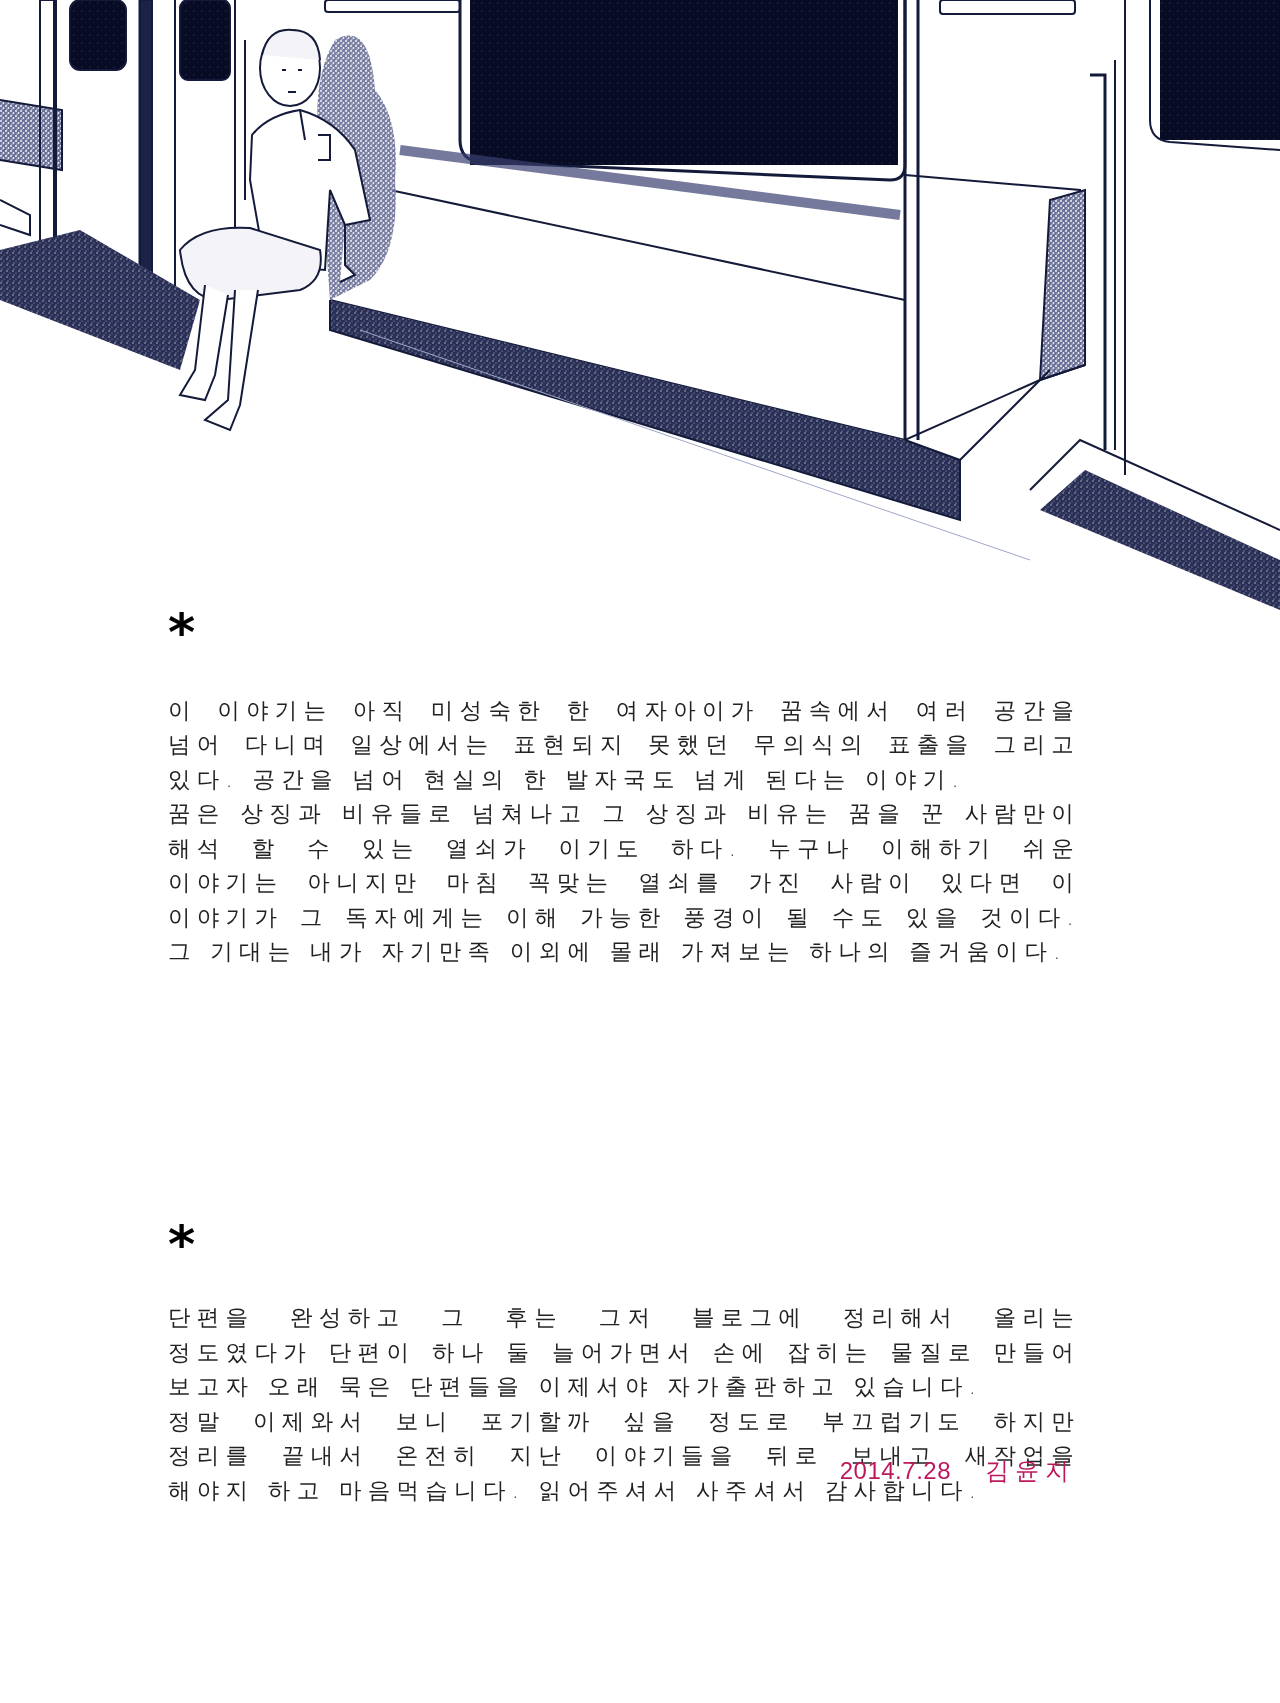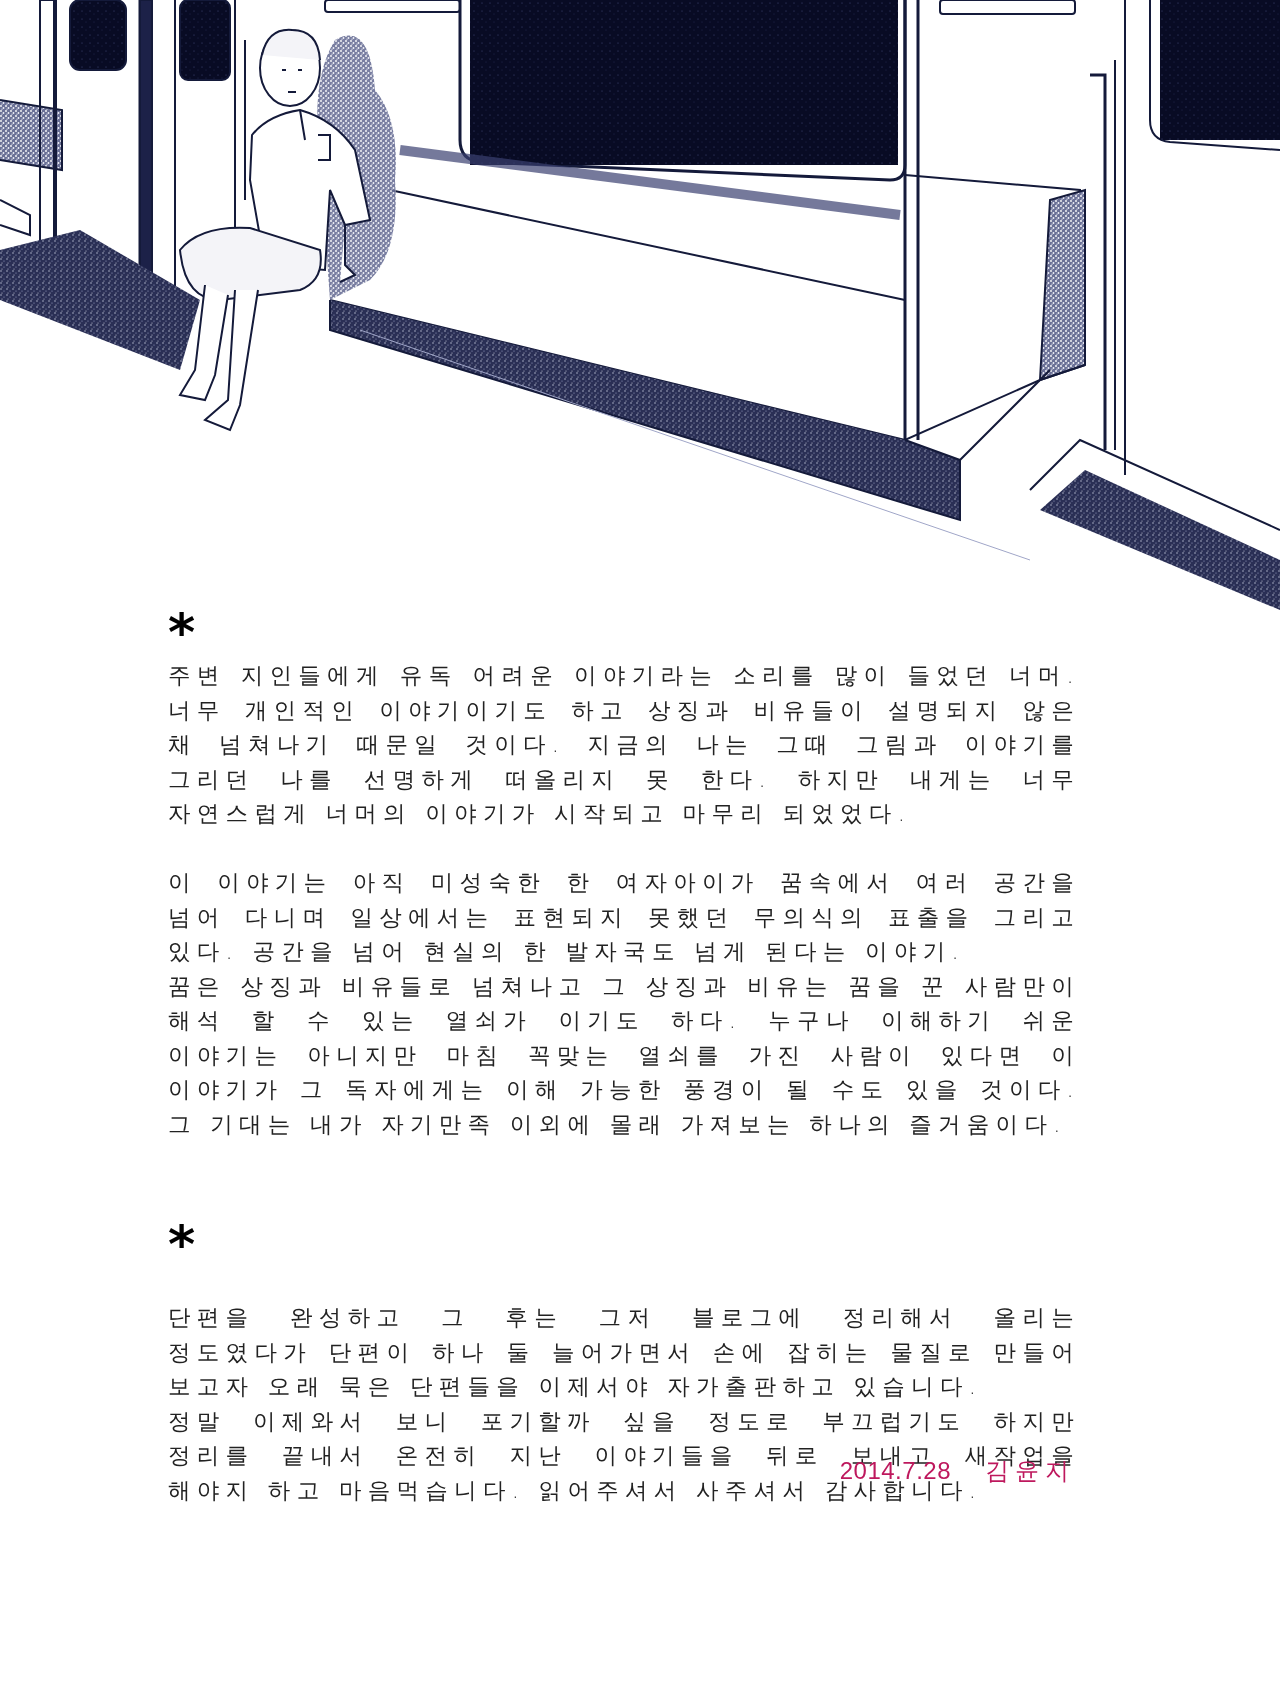--- a/index.html
+++ b/index.html
@@ -101,21 +101,20 @@
       <path d="M180 250 Q200 225 250 228 L320 250 Q325 280 300 290 L220 300 Q185 300 180 250 Z" fill="#f4f4f8"></path>
       <path d="M205 285 L195 370 L180 395 L205 400 L215 375 L228 295"></path>
       <path d="M235 290 L228 400 L205 420 L230 430 L240 405 L258 290"></path>
       <path d="M345 225 L345 265 L355 275 L340 282"></path>
     </g>
   </svg>
 </div>
 
 <div class="star" style="left:168px; top:606px;">*</div>
 <div class="section" style="top:658px;">
-  <p class="para"> 주변 지인들에게 유독 어려운 이야기라는 소리를 많이 들었던 너머. 너무 개인적인 이야기이기도 하고 상징과 비유들이 설명되지 않은 채 넘쳐나기 때문일 것이다. 지금의 나는 그때 그림과 이야기를 그리던 나를 선명하게 떠올리지 못 한다. 하지만 내게는 너무 자연스럽게 너머의 이야기가 시작되고 마무리 되었었다.</p>
   <div class="gap"></div>
   <p class="para"> 이 이야기는 아직 미성숙한 한 여자아이가 꿈속에서 여러 공간을 넘어 다니며 일상에서는 표현되지 못했던 무의식의 표출을 그리고 있다. 공간을 넘어 현실의 한 발자국도 넘게 된다는 이야기.
  꿈은 상징과 비유들로 넘쳐나고 그 상징과 비유는 꿈을 꾼 사람만이 해석 할 수 있는 열쇠가 이기도 하다. 누구나 이해하기 쉬운 이야기는 아니지만 마침 꼭맞는 열쇠를 가진 사람이 있다면 이 이야기가 그 독자에게는 이해 가능한 풍경이 될 수도 있을 것이다. 그 기대는 내가 자기만족 이외에 몰래 가져보는 하나의 즐거움이다.</p>
 </div>
 
 <div class="star" style="left:168px; top:1218px;">*</div>
 <div class="section" style="top:1300px;">
   <p class="para"> 단편을 완성하고 그 후는 그저 블로그에 정리해서 올리는 정도였다가 단편이 하나 둘 늘어가면서 손에 잡히는 물질로 만들어 보고자 오래 묵은 단편들을 이제서야 자가출판하고 있습니다.
 정말 이제와서 보니 포기할까 싶을 정도로 부끄럽기도 하지만 정리를 끝내서 온전히 지난 이야기들을 뒤로 보내고 새작업을 해야지 하고 마음먹습니다. 읽어주셔서 사주셔서 감사합니다.</p>
 </div>

